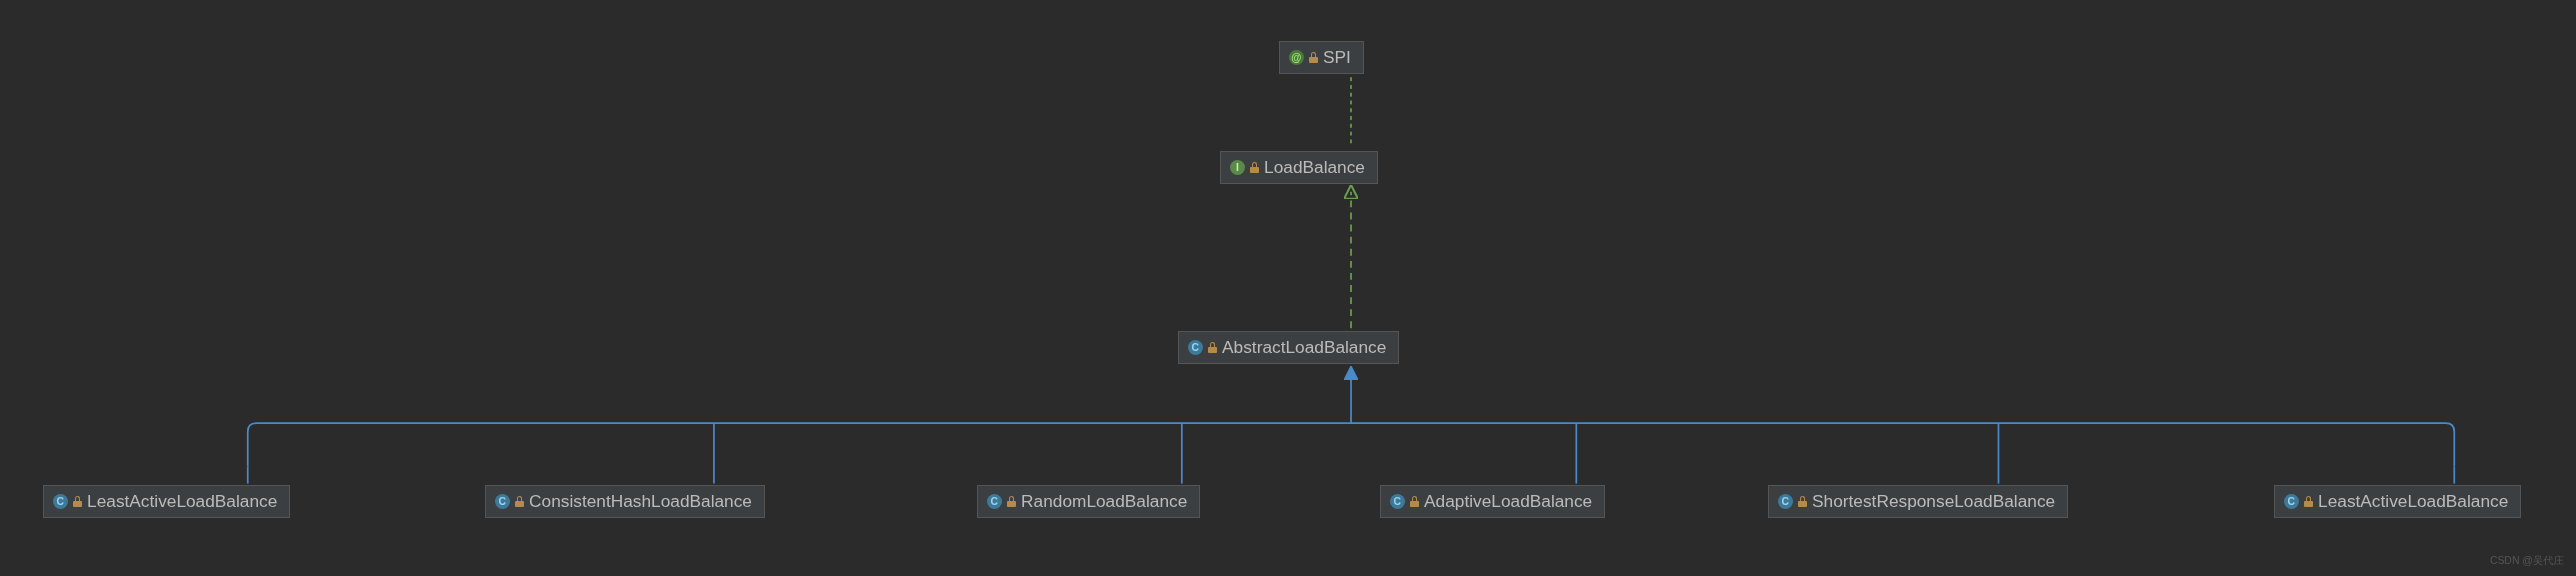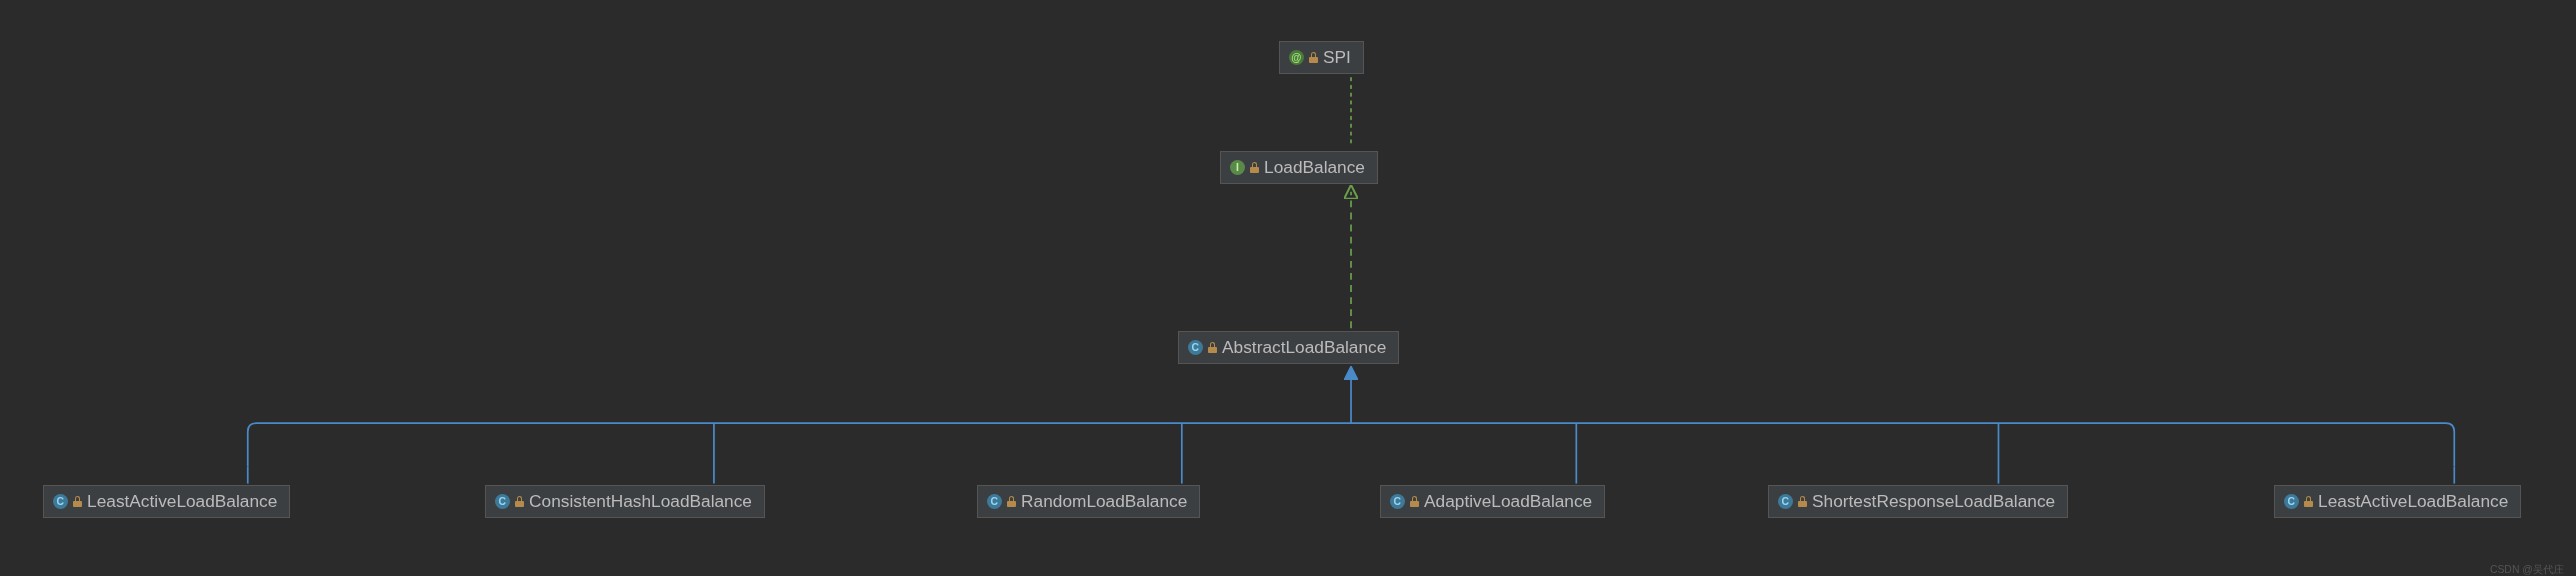--- a/index.html
+++ b/index.html
@@ -67,21 +67,21 @@
   svg.connectors {
     position: absolute;
     top: 0;
     left: 0;
     width: 2576px;
     height: 577px;
     pointer-events: none;
   }
   .watermark {
     position: absolute;
-    bottom: 0;
+    bottom: 9px;
     right: 12px;
     color: #555;
     font-size: 10.4px;
   }
 </style>
 </head>
 <body>
 
 <svg class="connectors" viewBox="0 0 2984 668" width="2576" height="577">
   <defs>

